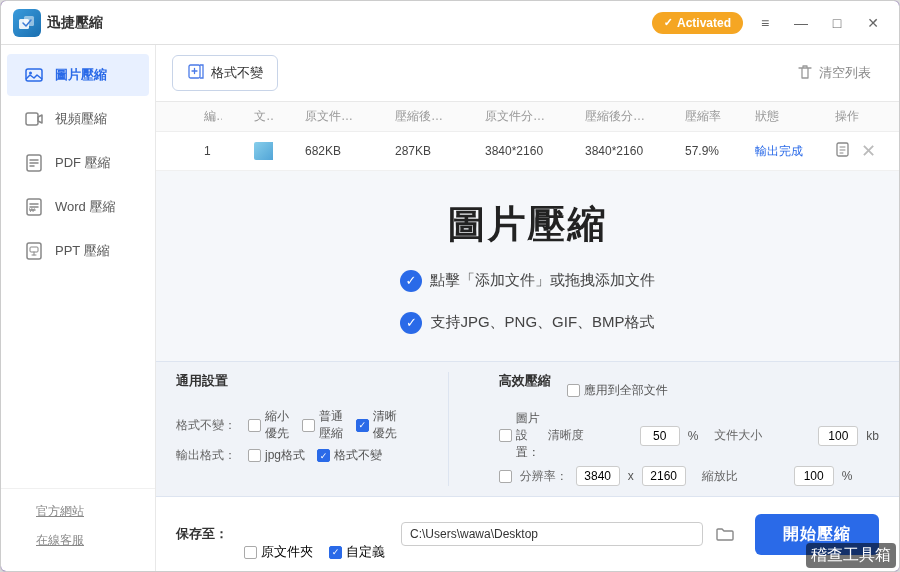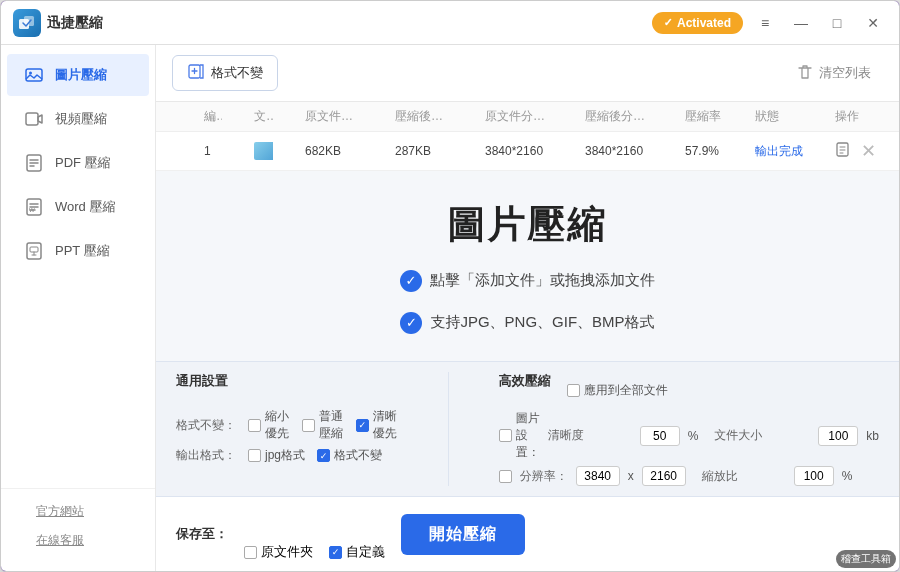--- a/index.html
+++ b/index.html
@@ -439,23 +439,23 @@
       letter-spacing: 1px;
     }
 
     
     .corner-watermark {
       position: fixed;
       bottom: 4px;
       right: 4px;
       background: rgba(0,0,0,0.55);
       color: white;
-      font-size: 10px;
+      font-size: 16px;
       padding: 2px 5px;
-      border-radius: 9px;
+      border-radius: 4px;
       pointer-events: none;
       margin-left: 34px;
     }
   </style>
 </head>
 <body>
 
 <div class="window">
 
   <div class="titlebar">
@@ -696,20 +696,28 @@
         <div class="save-options">
           <label class="checkbox-item">
             <div class="checkbox"></div>
             <span>原文件夾</span>
           </label>
           <label class="checkbox-item">
             <div class="checkbox checked">✓</div>
             <span>自定義</span>
           </label>
         </div>
+        <div class="save-path-row">
+          <input class="save-path-input" type="text" value="C:\Users\wawa\Desktop" style="">
+          <div class="folder-btn">
+            <svg width="20" height="20" viewBox="0 0 20 20" fill="none">
+              <path d="M2 6 L2 15 Q2 16 3 16 L17 16 Q18 16 18 15 L18 8 Q18 7 17 7 L9 7 L7 5 L3 5 Q2 5 2 6 Z" stroke="#888" stroke-width="1.4" fill="none"></path>
+            </svg>
+          </div>
+        </div>
         <button class="start-btn">開始壓縮</button>
       </div>
 
     </div>
   </div>
 </div>
 
 <div class="corner-watermark">稽查工具箱</div>
 
 </body></html>

